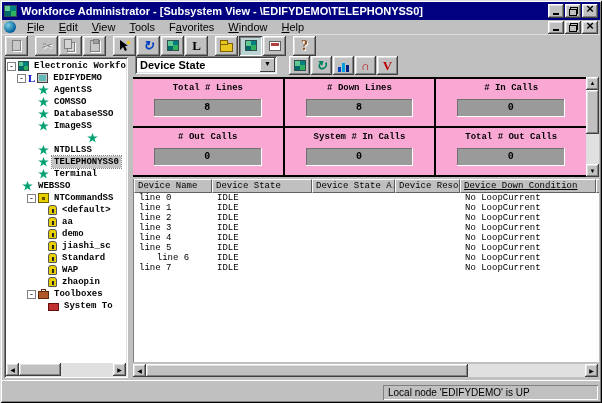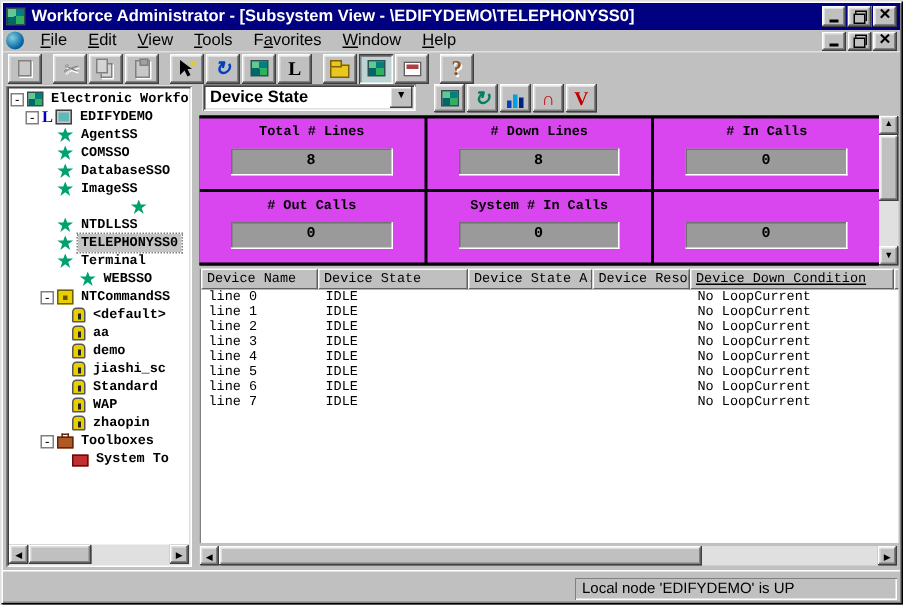--- a/index.html
+++ b/index.html
@@ -130,21 +130,21 @@
     box-shadow: inset -1px -1px 0 #404040, inset 1px 1px 0 #fff,
                 inset -2px -2px 0 #808080, inset 2px 2px 0 #dfdfdf;
     display:inline-flex; align-items:center; justify-content:center; margin-right:1px; }
   .mini-logo { width:12px; height:11px; border:1px solid #305050;
     background: conic-gradient(#008080 0 25%, #30b060 0 50%, #006868 0 75%, #60c890 0); }
 
   
   .stats { position:absolute; left:0; top:23px; width:453px; height:100px;
     display:grid; grid-template-columns:repeat(3,1fr); grid-template-rows:repeat(2,1fr);
     gap:2px; background:#000; border-top:2px solid #000; border-bottom:2px solid #000; }
-  .stat-cell { background:#d946ef; position:relative; }
+  .stat-cell { background:#f9a8d4; position:relative; }
   .stat-label { text-align:center; margin-top:4px; font:bold 9px/10px "Liberation Mono",monospace; }
   .stat-value { position:absolute; left:14%; right:14%; top:20px; height:18px; background:#9a9a9a;
     border-right:1px solid #fff; border-bottom:1px solid #fff;
     box-shadow: inset 1px 1px 0 #707070;
     text-align:center; font:bold 10px/18px "Liberation Mono",monospace; color:#000; }
 
   
   .vscroll { position:absolute; left:453px; top:23px; width:13px; height:100px; background:#e0e0e0; }
   .hscroll { position:absolute; height:13px; background:#e0e0e0; }
   .sb-btn { position:absolute; width:13px; height:13px; background:#c0c0c0;
@@ -317,21 +317,21 @@
         <div class="trow" style="padding-left: 21px;">
           <span class="expander hidden"></span>
           <span class="tico ic-subsystem"></span>
           <span class="tlabel sel">TELEPHONYSS0</span>
         </div>
         <div class="trow" style="padding-left: 21px;">
           <span class="expander hidden"></span>
           <span class="tico ic-subsystem"></span>
           <span class="tlabel">Terminal</span>
         </div>
-        <div class="trow" style="padding-left: 36px;">
+        <div class="trow" style="padding-left: 5px;">
           <span class="expander hidden"></span>
           <span class="tico ic-subsystem"></span>
           <span class="tlabel">WEBSSO</span>
         </div>
         <div class="trow" style="padding-left: 21px;">
           <span class="expander">-</span>
           <span class="tico ic-application"></span>
           <span class="tlabel">NTCommandSS</span>
         </div>
         <div class="trow" style="padding-left: 31px;">
@@ -434,20 +434,21 @@
         </div>
         <div class="stat-cell">
           <div class="stat-label"># Out Calls</div>
           <div class="stat-value">0</div>
         </div>
         <div class="stat-cell">
           <div class="stat-label">System # In Calls</div>
           <div class="stat-value">0</div>
         </div>
         <div class="stat-cell">
+          <div class="stat-label">Total # Out Calls</div>
           <div class="stat-value">0</div>
         </div>
       </div>
 
     <div class="vscroll">
       <span class="sb-btn sb-up" style="top:0; left:0;"></span>
       <span class="sb-thumb" style="top:13px; height:44px; left:0; right:0;"></span>
       <span class="sb-btn sb-down" style="bottom:0; left:0;"></span>
     </div>
 
@@ -497,21 +498,21 @@
             <div class="td" style="width: 136px;">No LoopCurrent</div>
           </div>
           <div class="tr">
             <div class="td" style="width: 78px;">line 5</div>
             <div class="td" style="width: 100px;">IDLE</div>
             <div class="td" style="width: 83px;"></div>
             <div class="td" style="width: 65px;"></div>
             <div class="td" style="width: 136px;">No LoopCurrent</div>
           </div>
           <div class="tr">
-            <div class="td" style="width: 78px;">line 6</div>
+            <div class="td" style="width: 78px; text-align: center;">line 6</div>
             <div class="td" style="width: 100px;">IDLE</div>
             <div class="td" style="width: 83px;"></div>
             <div class="td" style="width: 65px;"></div>
             <div class="td" style="width: 136px;">No LoopCurrent</div>
           </div>
           <div class="tr">
             <div class="td" style="width: 78px;">line 7</div>
             <div class="td" style="width: 100px;">IDLE</div>
             <div class="td" style="width: 83px;"></div>
             <div class="td" style="width: 65px;"></div>

